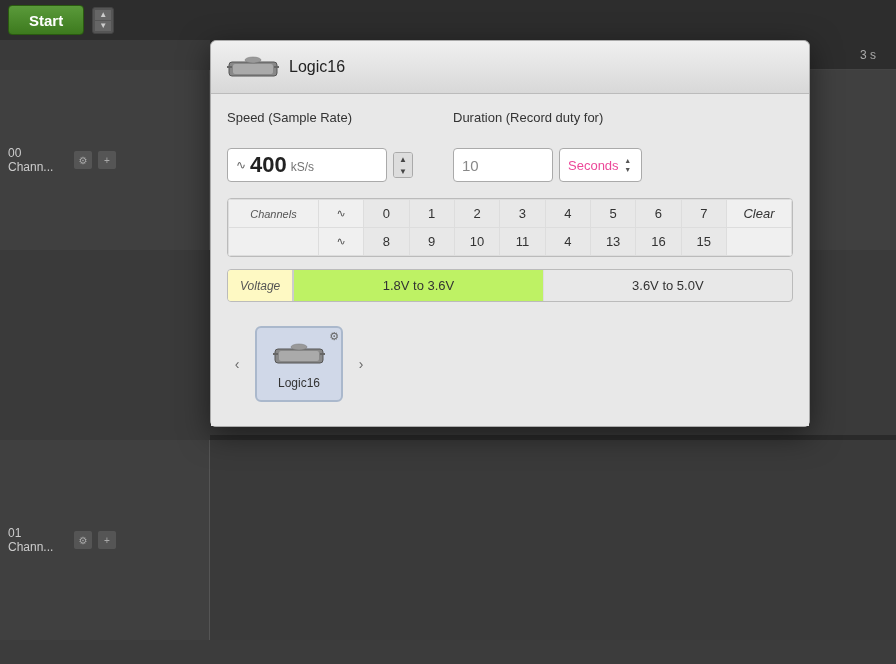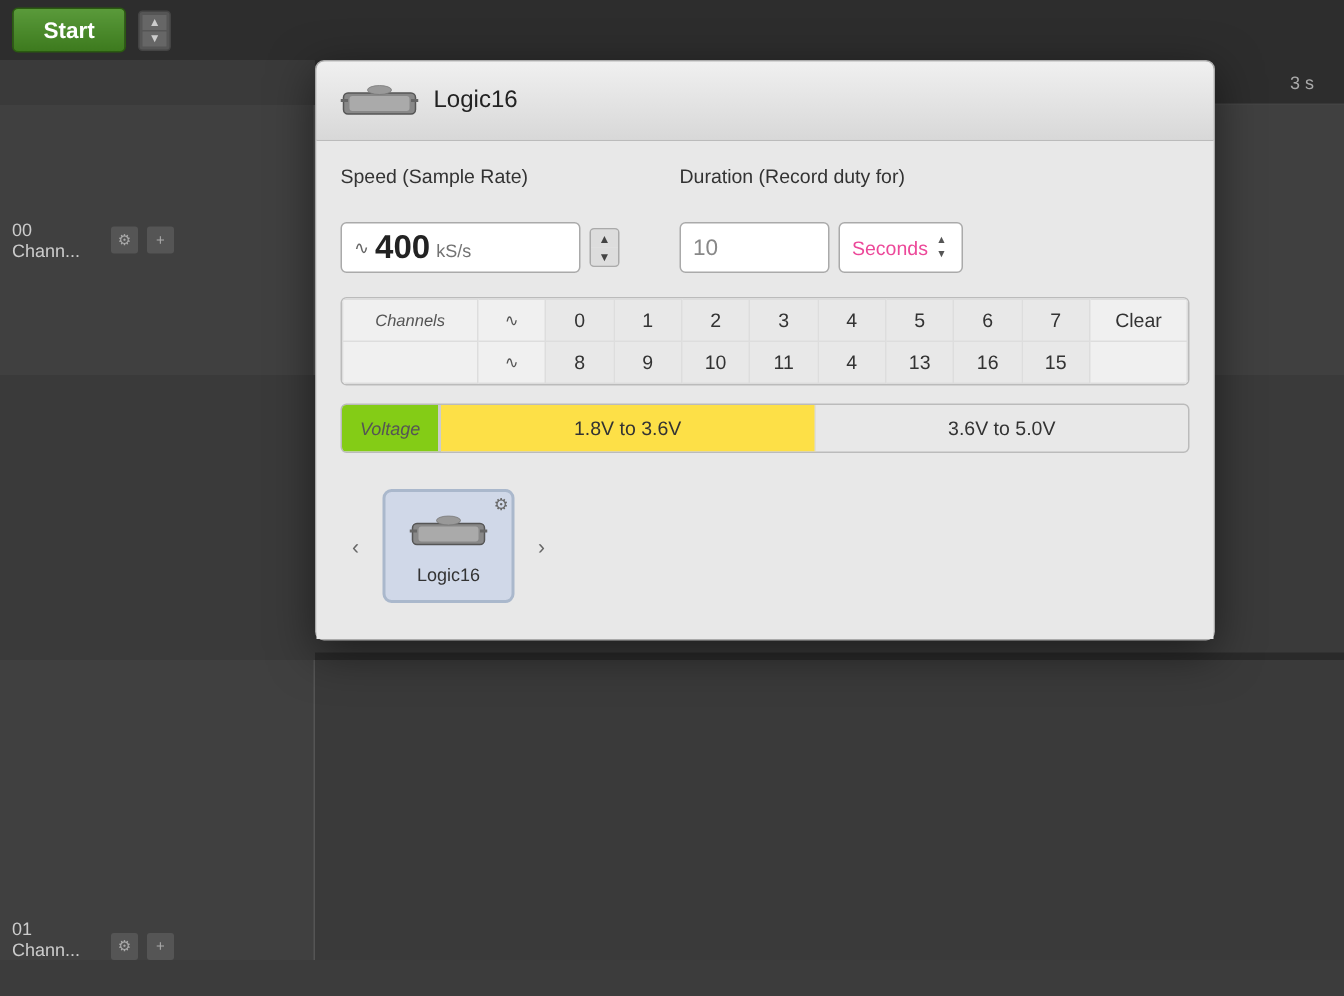--- a/index.html
+++ b/index.html
@@ -128,21 +128,21 @@
 
     .channel-sidebar-2 {
       position: absolute;
       left: 0;
       width: 210px;
       top: 440px;
       height: 200px;
       background: #404040;
       border-right: 1px solid #555;
       display: flex;
-      align-items: flex-end;
+      align-items: center;
       padding-left: 8px;
       gap: 6px;
     }
 
     .channel-content-2 {
       position: absolute;
       left: 210px;
       right: 0;
       top: 440px;
       height: 200px;
@@ -372,55 +372,56 @@
     }
 
     .channel-num {
       background: #e8e8e8;
     }
 
     .clear-cell {
       background: #f0f0f0;
       color: #333;
       font-weight: 500;
+      font-style: italic;
     }
 
     
     .voltage-row {
       display: flex;
       align-items: stretch;
       border: 1px solid #bbb;
       border-radius: 4px;
       overflow: hidden;
       margin-bottom: 16px;
     }
 
     .voltage-label {
-      background: #84cc16;
+      background: #fef9c3;
       padding: 8px 12px;
       color: #555;
       font-size: 12px;
       font-style: italic;
       border-right: 2px solid #ccc;
       display: flex;
       align-items: center;
     }
 
     .voltage-option {
       flex: 1;
       padding: 8px 12px;
       text-align: center;
       font-size: 13px;
       color: #333;
       cursor: pointer;
       border-right: 1px solid #ddd;
     }
 
     .voltage-option.selected {
-      background: #fde047;
+      background: #bef264;
       font-weight: 500;
     }
 
     .voltage-option:last-child {
       border-right: none;
     }
 
     
     .device-carousel {
       display: flex;

